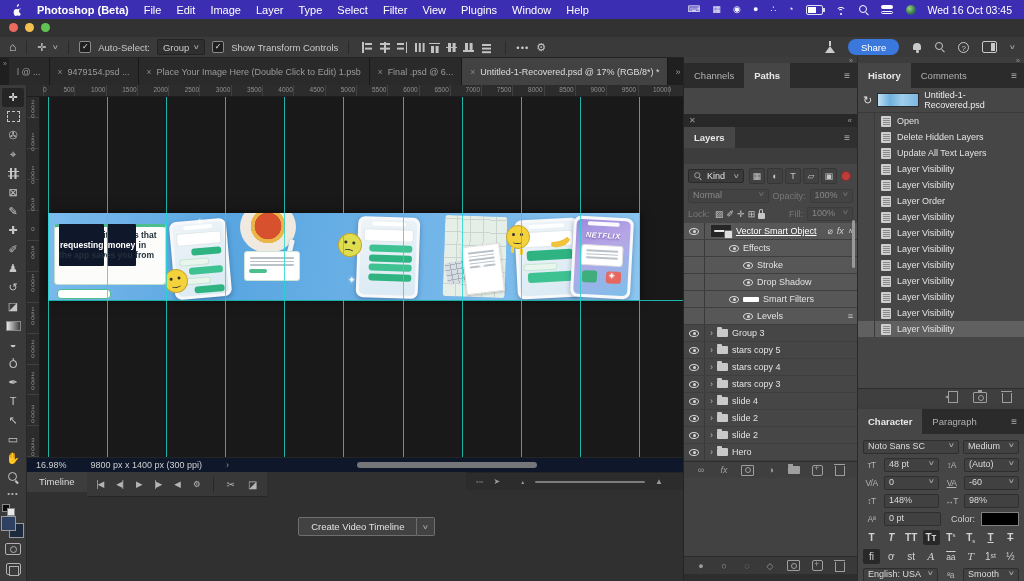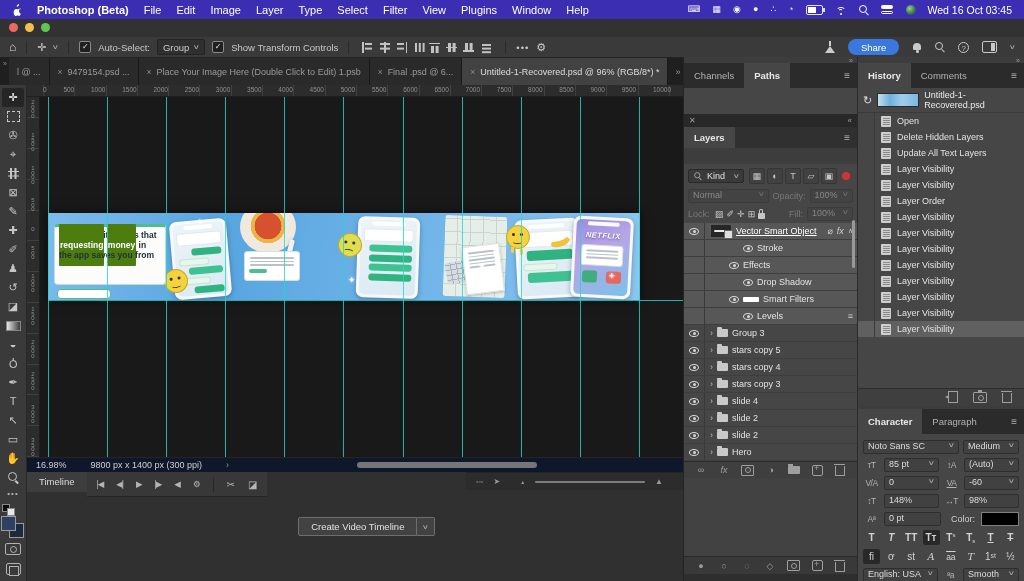--- a/index.html
+++ b/index.html
@@ -103,21 +103,21 @@
   .hruler{position:absolute;left:27px;top:85px;width:656px;height:12px;background:#2c2c2c;border-bottom:1px solid #1e1e1e;display:flex;justify-content:space-between;align-items:flex-start;padding:1px 12px 0 16px;box-sizing:border-box;color:#8f8f8f;font-size:6.5px;background-image:repeating-linear-gradient(90deg,#404040 0 1px,transparent 1px 31.3px);background-position:16px 0;z-index:4}
   .vruler{position:absolute;left:27px;top:97px;width:13px;height:360px;background:#2c2c2c;border-right:1px solid #1e1e1e;display:flex;flex-direction:column;justify-content:space-between;align-items:center;padding:2px 0;box-sizing:border-box;color:#8f8f8f;font-size:6px;z-index:4;background-image:repeating-linear-gradient(0deg,#404040 0 1px,transparent 1px 30.8px)}
   .vruler span{writing-mode:vertical-rl;text-orientation:upright;letter-spacing:-1.5px;line-height:1}
   .canvas{position:absolute;left:40px;top:97px;width:643px;height:360px;background:#191919;overflow:hidden}
   .guides{position:absolute;left:8px;top:0;width:592px;height:360px;display:flex;justify-content:space-between;pointer-events:none;z-index:5}
   .guides i{width:1px;height:100%;background:#1fd8cc;opacity:.8}
   .hguide{position:absolute;left:8px;top:203px;right:0;height:1px;background:#1fd8cc;opacity:.8;z-index:5}
   
   .banner{position:absolute;left:8px;top:116px;width:592px;height:87px;background:linear-gradient(100deg,#7cbbed,#58a5e0 30%,#6fb3e8 60%,#8cc6f0);box-shadow:0 0 10px rgba(0,0,0,.55);overflow:hidden;z-index:1}
   .b-card{position:absolute;left:6px;top:11px;width:112px;height:61px;background:#fcfcfa;border:1px solid #bfe0cf;border-top:3px solid #4cbf8d;border-radius:4px;padding:3px 4px;box-sizing:border-box;color:#22313a;font-size:8.5px;font-weight:bold;line-height:1.2}
-  .hl{background:#4d7c0f;color:#fff;padding:16px 1px;border-radius:1px}
+  .hl{background:#0f172a;color:#fff;padding:16px 1px;border-radius:1px}
   .b-pill{position:absolute;left:9px;top:76px;width:52px;height:8px;background:#fff;border:1px solid #4cbf8d;border-radius:4px}
   .smiley{position:absolute;width:22px;height:22px;border-radius:50%;background:#f4d23b;border:1px solid #c9a52c}
   .smiley::before{content:'';position:absolute;left:5px;top:7px;width:3px;height:3px;border-radius:50%;background:#333;box-shadow:8px 0 0 #333}
   .smiley::after{content:'';position:absolute;left:6px;bottom:4px;width:9px;height:4px;border-bottom:1.5px solid #333;border-radius:50%}
   .smiley.sad{background:#dede4e}
   .smiley.sad::after{border-bottom:0;border-top:1.5px solid #333;bottom:2px}
   .smiley.melt i{position:absolute;left:4px;bottom:-5px;width:3px;height:6px;background:#f4d23b;border-radius:0 0 2px 2px;box-shadow:9px 2px 0 #f4d23b}
   .phone{position:absolute;background:#f7f8fa;border-radius:7px;box-shadow:0 2px 5px rgba(20,40,80,.35);padding:3px;box-sizing:border-box}
   .ph-scr{width:100%;height:100%;border-radius:5px;background:linear-gradient(160deg,#eef4f8,#d9e9f3);position:relative;overflow:hidden;padding:2px 3px;box-sizing:border-box}
   .ph-top{height:4px;margin:0 8px 3px;background:#fff;border-radius:2px;opacity:.95}
@@ -374,21 +374,21 @@
         <div class="tab">
           <span class="x">×</span>
           <span class="tlb">Place Your Image Here (Double Click to Edit) 1.psb</span>
         </div>
         <div class="tab">
           <span class="x">×</span>
           <span class="tlb">Final .psd @ 6...</span>
         </div>
         <div class="tab active">
           <span class="x">×</span>
-          <span class="tlb">Untitled-1-Recovered.psd @ 96% (RGB/8*) *</span>
+          <span class="tlb">Untitled-1-Recovered.psd @ 17% (RGB/8*) *</span>
         </div>
     </span>
     <span class="tab-more">»</span>
   </div>
 
   <div class="lbar">
     <span style="display:flex;flex-direction:column;align-items:center">
       <div class="tool sel">
           <span class="tg">✛</span>
         </div>
@@ -740,41 +740,41 @@
 
               <span class="lbl">Vector Smart Object</span>
               <span class="rex">
                 <span>⌀</span>
                 <span class="fx-t">fx</span>
                 <span class="chv">∧</span>
 
               </span>
             </span>
           </div>
+          <div class="lrow selblock ind1">
+            <span class="eyec"></span>
+            <span class="lcontent">
+              <span class="eye"></span>
+
+              <span class="lbl">Effects</span>
+              <span class="rex">
+                
+                
+                
+                
+                
+              </span>
+            </span>
+          </div>
           <div class="lrow selblock ind2">
             <span class="eyec"></span>
             <span class="lcontent">
               <span class="eye"></span>
 
               <span class="lbl">Stroke</span>
-              <span class="rex">
-                
-                
-                
-                
-                
-              </span>
-            </span>
-          </div>
-          <div class="lrow selblock ind1">
-            <span class="eyec"></span>
-            <span class="lcontent">
-              <span class="eye"></span>
-
-              <span class="lbl">Effects</span>
               <span class="rex">
                 
                 
                 
                 
                 
               </span>
             </span>
           </div>
           <div class="lrow selblock ind2">
@@ -1172,21 +1172,21 @@
             <span class="cv">∨</span>
           </span>
         <span class="fld w56">
             <span>Medium</span>
             <span class="cv">∨</span>
           </span>
       </div>
       <div class="crow">
         <span class="cic">ᴛT</span>
         <span class="fld f1">
-            <span>85 pt</span>
+            <span>48 pt</span>
             <span class="cv">∨</span>
           </span>
         <span class="cic">↕A</span>
         <span class="fld f1">
             <span>(Auto)</span>
             <span class="cv">∨</span>
           </span>
       </div>
       <div class="crow">
         <span class="cic">V/A</span>

